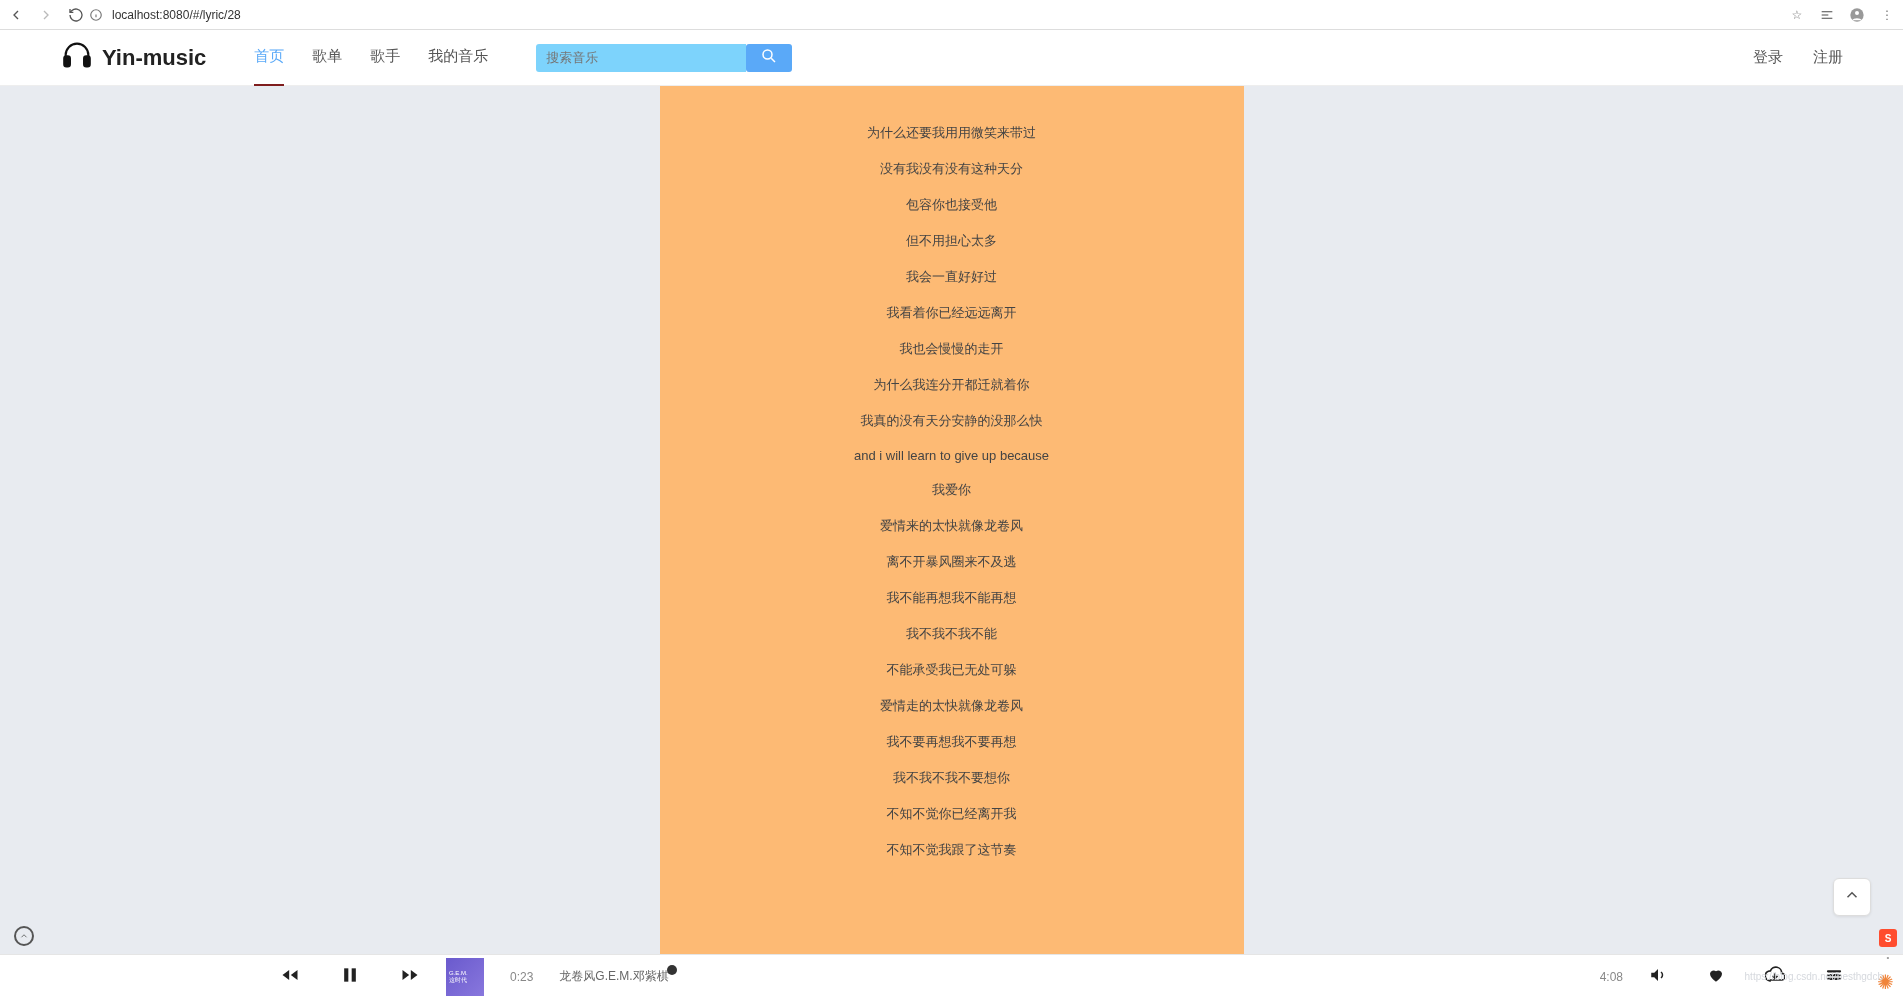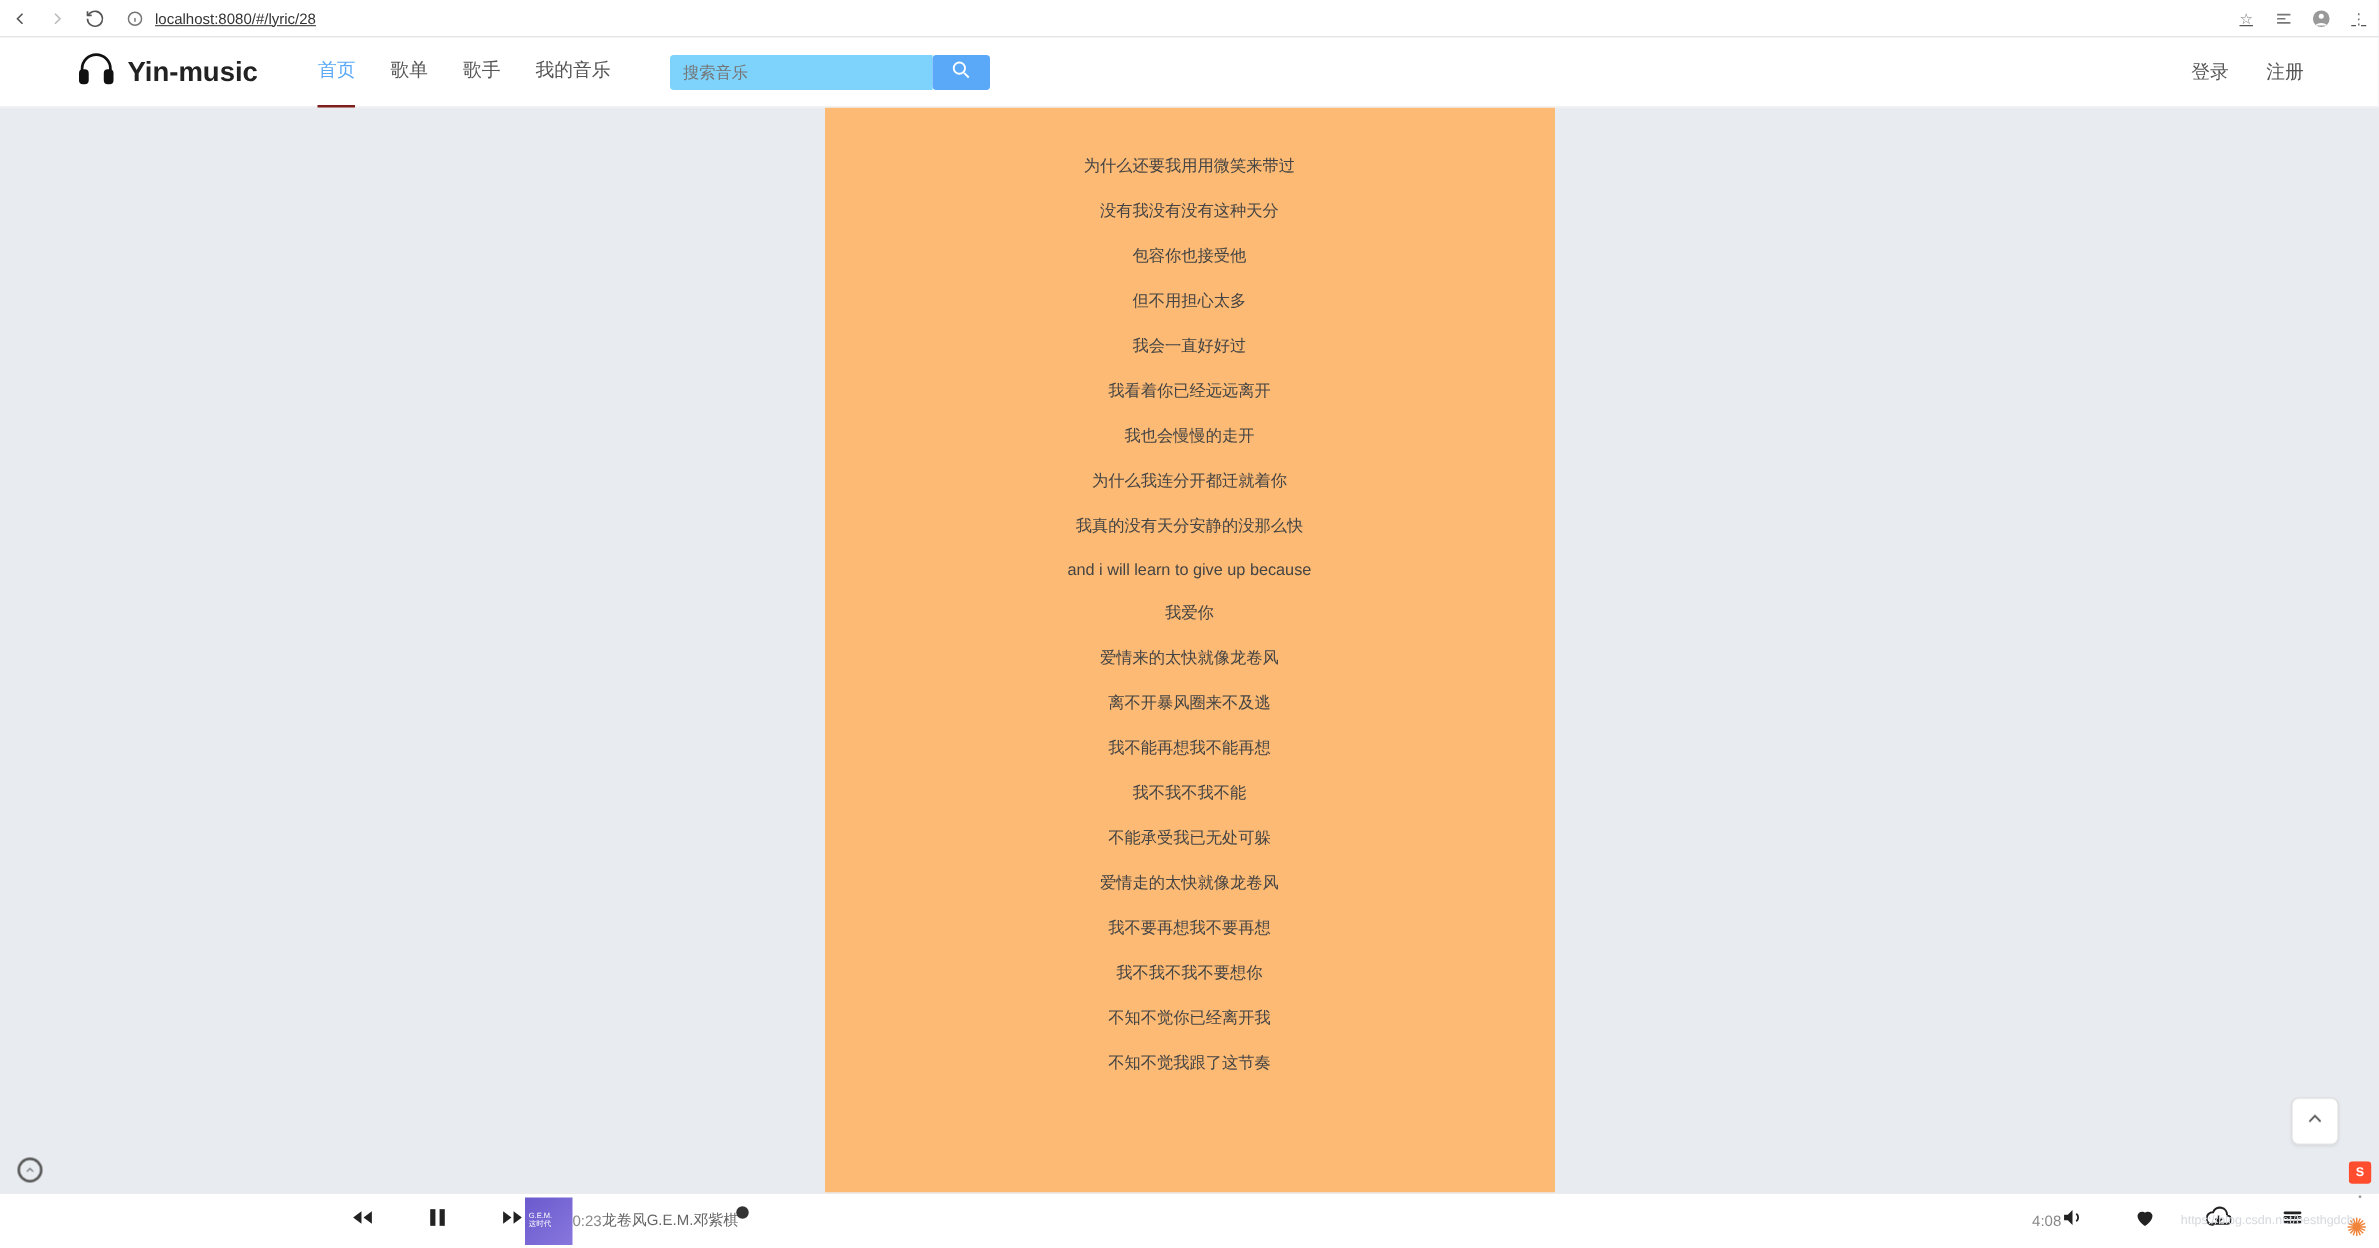--- a/index.html
+++ b/index.html
@@ -1,19 +1,19 @@
 <!DOCTYPE html>
 <html><head>
 <meta charset="utf-8">
 <style>
   * { margin: 0; padding: 0; box-sizing: border-box; font-family: Arial, "Microsoft YaHei", sans-serif; }
   body { background: #e8ebf0; }
 
   
-  .browser-bar { height: 30px; background: #fff; border-bottom: 1px solid #ddd; display: flex; align-items: center; padding: 0 8px; gap: 16px; font-size: 12px; color: #555; text-decoration: underline; }
+  .browser-bar { height: 30px; background: #fff; border-bottom: 1px solid #ddd; display: flex; align-items: center; padding: 0 8px; gap: 4px; font-size: 12px; color: #555; }
   .browser-bar .nav-icons { display: flex; gap: 14px; align-items: center; }
   .browser-bar .url-area { flex: 1; display: flex; align-items: center; gap: 8px; }
   .browser-bar .url { color: #333; }
   .browser-bar .right-icons { display: flex; gap: 14px; align-items: center; color: #777; }
   .ico { width: 16px; height: 16px; display: inline-flex; align-items: center; justify-content: center; }
 
   
   .top-nav { height: 56px; background: #fff; display: flex; align-items: center; padding: 0 60px; gap: 28px; border-bottom: 1px solid #eee; }
   .logo { display: flex; align-items: center; gap: 8px; font-size: 22px; font-weight: bold; color: #222; }
   .nav-links { display: flex; gap: 28px; margin-left: 20px; }
@@ -31,21 +31,21 @@
   .lyrics { text-align: center; }
   .lyrics .line { color: #444; font-size: 13px; margin: 18px 0; }
 
   
   .scroll-top { position: fixed; right: 32px; bottom: 82px; width: 38px; height: 38px; background: #fff; border: 1px solid #ddd; border-radius: 6px; display: flex; align-items: center; justify-content: center; cursor: pointer; box-shadow: 0 1px 3px rgba(0,0,0,.08); }
 
   
   .bottom-left-badge { position: fixed; left: 14px; bottom: 52px; width: 20px; height: 20px; border: 2px solid #555; border-radius: 50%; display: flex; align-items: center; justify-content: center; font-size: 11px; color: #555; }
 
   
-  .player { position: fixed; bottom: 0; left: 0; right: 0; height: 44px; background: #fff; border-top: 1px solid #e5e5e5; display: flex; align-items: center; padding: 0 60px 0 280px; }
+  .player { position: fixed; bottom: 0; left: 0; right: 0; height: 44px; background: #fff; border-top: 1px solid #e5e5e5; display: flex; align-items: center; padding: 0 60px 0 280px; gap: 26px; }
   .play-ctrl { display: flex; gap: 40px; align-items: center; color: #222; }
   .play-ctrl .btn { cursor: pointer; }
   .album { width: 38px; height: 38px; background: linear-gradient(135deg,#6a5acd,#8877dd); display:flex; flex-direction:column; align-items:flex-start; justify-content:center; padding:3px; font-size:6px; color:#fff; line-height:1.1;}
   .time { font-size: 12px; color: #888; }
   .track-center { flex: 1; display: flex; flex-direction: row; gap: 3px; }
   .track-meta { display: flex; justify-content: space-between; font-size: 12px; color: #666; }
   .progress { position: relative; height: 4px; background: #e6e6e6; border-radius: 2px; }
   .progress-fill { position: absolute; left: 0; top: 0; bottom: 0; background: #5aa9f8; border-radius: 2px; width: 9.4%; }
   .progress-thumb { position: absolute; top: 50%; left: 9.4%; transform: translate(-50%,-50%); width: 10px; height: 10px; background: #333; border-radius: 50%; }
   .right-ctrls { display: flex; gap: 40px; align-items: center; color: #222; }

